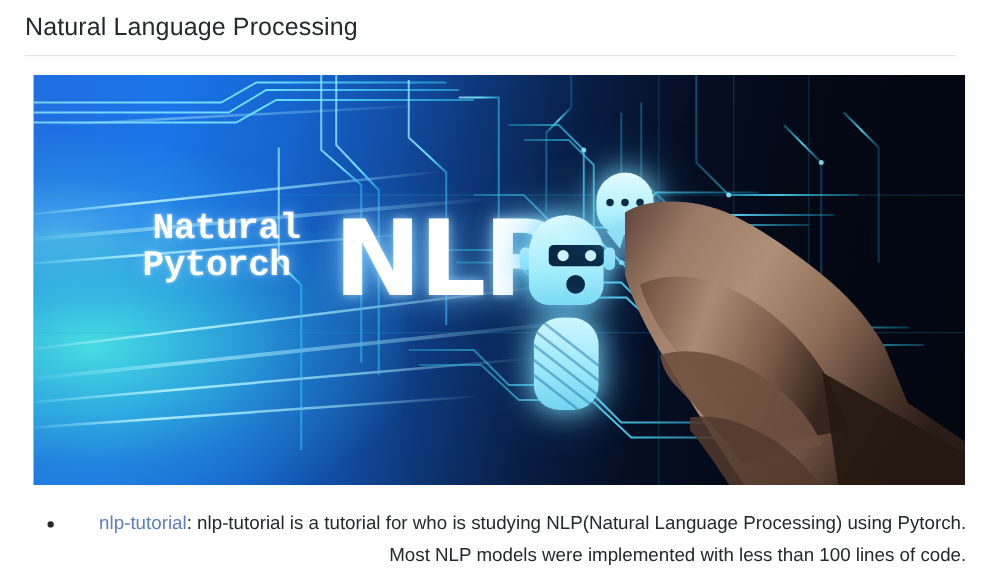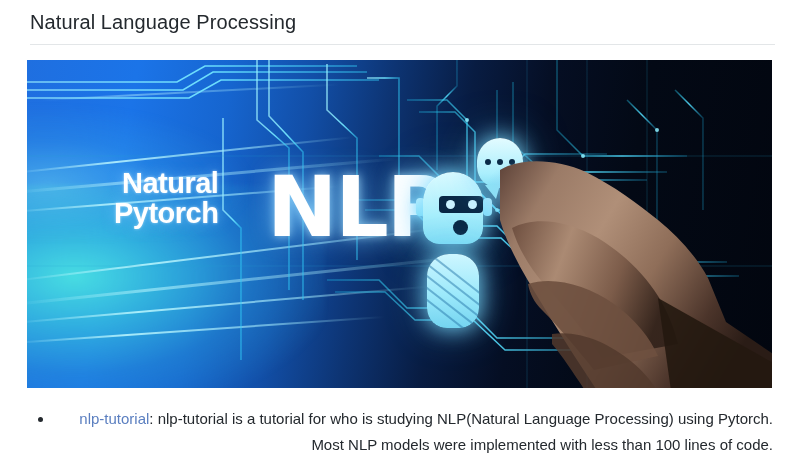--- a/index.html
+++ b/index.html
@@ -11,21 +11,21 @@
     width: 800px;
     height: 468px;
     font-family: "Liberation Sans", sans-serif;
     color: #24292e;
     overflow: hidden;
     position: relative;
   }
 
   
   .page-header {
-    padding: 8px 27px 0 30px;
+    padding: 8px 27px 0 20px;
   }
   .page-title {
     font-size: 20px;
     font-weight: 500;
     line-height: 28px;
     color: #24292e;
     letter-spacing: 0.1px;
     margin: 0;
     white-space: nowrap;
   }
@@ -99,26 +99,26 @@
   .streak.thick { height: 3px; opacity: 0.65; }
 
   
   .circuit { position:absolute; inset:0; }
 
   
   .nlp-stack {
     position: absolute;
     left: 95px; top: 108px;
     color: #ffffff;
-    font-family: Liberation Sans, sans-serif;
+    font-family: Liberation Mono, monospace;
     font-weight: bold;
     font-size: 29px;
     line-height: 30px;
     letter-spacing: -0.5px;
-    text-align: right;
+    text-align: center;
     text-shadow: 0 0 14px rgba(120,200,255,0.85), 0 0 3px rgba(255,255,255,0.6);
     white-space: nowrap;
   }
   .nlp-stack .l2 { margin-left: -16px; }
   .nlp-stack .l3 { margin-left: -30px; }
 
   
   .nlp-big {
     position: absolute;
     left: 240px; top: 105px;

